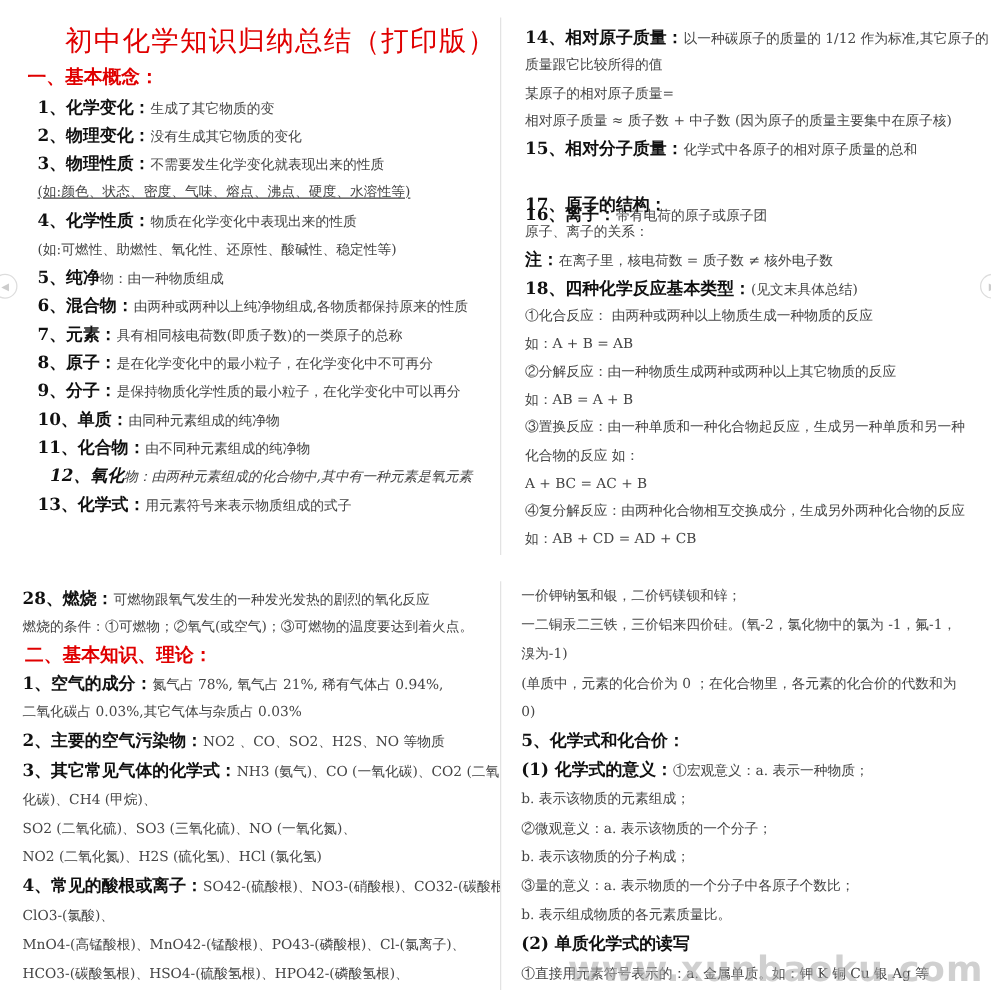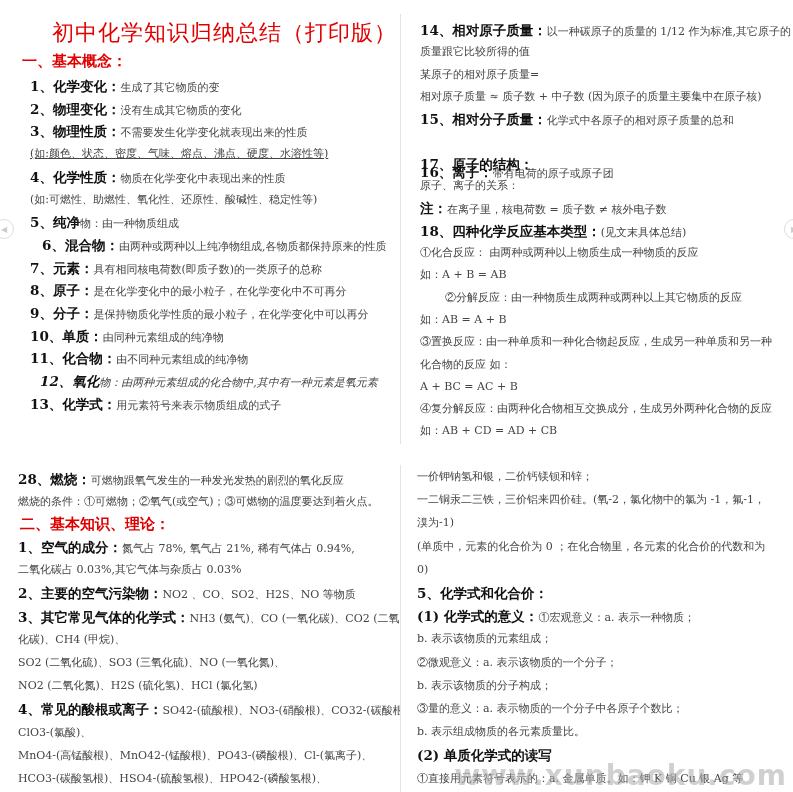--- a/index.html
+++ b/index.html
@@ -24,21 +24,21 @@
   <div class="title">初中化学知识归纳总结（打印版）</div>
   <div class="section" style="left:22px;top:52px;">一、基本概念：</div>
   <div id="p1-lines">
       <div class="line" style="left: 30px; top: 79px;"><b>1、化学变化：</b><span>生成了其它物质的变</span></div>
       <div class="line" style="left: 30px; top: 101.7px;"><b>2、物理变化：</b><span>没有生成其它物质的变化</span></div>
       <div class="line" style="left: 30px; top: 124.4px;"><b>3、物理性质：</b><span>不需要发生化学变化就表现出来的性质</span></div>
       <div class="line" style="left: 30px; top: 147.1px; text-decoration: underline;"><span>(如:颜色、状态、密度、气味、熔点、沸点、硬度、水溶性等)</span></div>
       <div class="line" style="left: 30px; top: 169.8px;"><b>4、化学性质：</b><span>物质在化学变化中表现出来的性质</span></div>
       <div class="line" style="left: 30px; top: 192.5px;"><span>(如:可燃性、助燃性、氧化性、还原性、酸碱性、稳定性等)</span></div>
       <div class="line" style="left: 30px; top: 215.2px;"><b>5、纯净</b><span>物：由一种物质组成</span></div>
-      <div class="line" style="left: 42px; top: 237.9px;"><b>6、混合物：</b><span>由两种或两种以上纯净物组成,各物质都保持原来的性质</span></div>
+      <div class="line" style="left: 30px; top: 237.9px;"><b>6、混合物：</b><span>由两种或两种以上纯净物组成,各物质都保持原来的性质</span></div>
       <div class="line" style="left: 30px; top: 260.6px;"><b>7、元素：</b><span>具有相同核电荷数(即质子数)的一类原子的总称</span></div>
       <div class="line" style="left: 30px; top: 283.3px;"><b>8、原子：</b><span>是在化学变化中的最小粒子，在化学变化中不可再分</span></div>
       <div class="line" style="left: 30px; top: 306px;"><b>9、分子：</b><span>是保持物质化学性质的最小粒子，在化学变化中可以再分</span></div>
       <div class="line" style="left: 30px; top: 328.7px;"><b>10、单质：</b><span>由同种元素组成的纯净物</span></div>
       <div class="line" style="left: 30px; top: 351.4px;"><b>11、化合物：</b><span>由不同种元素组成的纯净物</span></div>
       <div class="line" style="left: 40px; top: 374.1px; font-style: italic;"><b>12、氧化</b><span>物：由两种元素组成的化合物中,其中有一种元素是氧元素</span></div>
       <div class="line" style="left: 30px; top: 396.8px;"><b>13、化学式：</b><span>用元素符号来表示物质组成的式子</span></div>
     </div>
 </div>
 <div class="nav-arrow" style="left:-6px;top:219px;">
@@ -54,21 +54,21 @@
       <div class="line" style="left: 15px; top: 67.6px;"><span>某原子的相对原子质量=</span></div>
       <div class="line" style="left: 15px; top: 89.9px;"><span>相对原子质量 ≈ 质子数 + 中子数 (因为原子的质量主要集中在原子核)</span></div>
       <div class="line" style="left: 15px; top: 112.2px;"><b>15、相对分子质量：</b><span>化学式中各原子的相对原子质量的总和</span></div>
       <div class="line" style="left: 15px; top: 134.5px; margin-top: 30px;"><b>16、离子：</b><span>带有电荷的原子或原子团</span></div>
       <div class="line" style="left: 15px; top: 156.8px;"><b>17、原子的结构：</b><span></span></div>
       <div class="line" style="left: 15px; top: 179.1px;"><span>原子、离子的关系：</span></div>
       <div class="line" style="left: 15px; top: 201.4px;"><b>注：</b><span>在离子里，核电荷数 = 质子数 ≠ 核外电子数</span></div>
       <div class="line" style="left: 15px; top: 223.7px;"><b>18、四种化学反应基本类型：</b><span>(见文末具体总结)</span></div>
       <div class="line" style="left: 15px; top: 246px;"><span>①化合反应：  由两种或两种以上物质生成一种物质的反应</span></div>
       <div class="line" style="left: 15px; top: 268.3px;"><span>如：A + B = AB</span></div>
-      <div class="line" style="left: 15px; top: 290.6px; margin-left: 25px;"><span>②分解反应：由一种物质生成两种或两种以上其它物质的反应</span></div>
+      <div class="line" style="left: 15px; top: 290.6px;"><span>②分解反应：由一种物质生成两种或两种以上其它物质的反应</span></div>
       <div class="line" style="left: 15px; top: 312.9px;"><span>如：AB = A + B</span></div>
       <div class="line" style="left: 15px; top: 335.2px;"><span>③置换反应：由一种单质和一种化合物起反应，生成另一种单质和另一种</span></div>
       <div class="line" style="left: 15px; top: 357.5px;"><span>化合物的反应 如：</span></div>
       <div class="line" style="left: 15px; top: 379.8px;"><span>A + BC = AC + B</span></div>
       <div class="line" style="left: 15px; top: 402.1px;"><span>④复分解反应：由两种化合物相互交换成分，生成另外两种化合物的反应</span></div>
       <div class="line" style="left: 15px; top: 424.4px;"><span>如：AB + CD = AD + CB</span></div>
     </div>
 </div>
 <div class="nav-arrow" style="left:784px;top:219px;">
     <span>▶</span>

